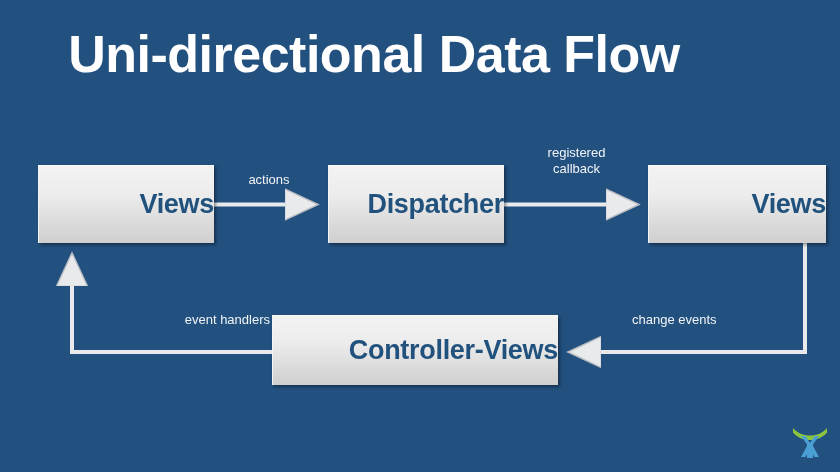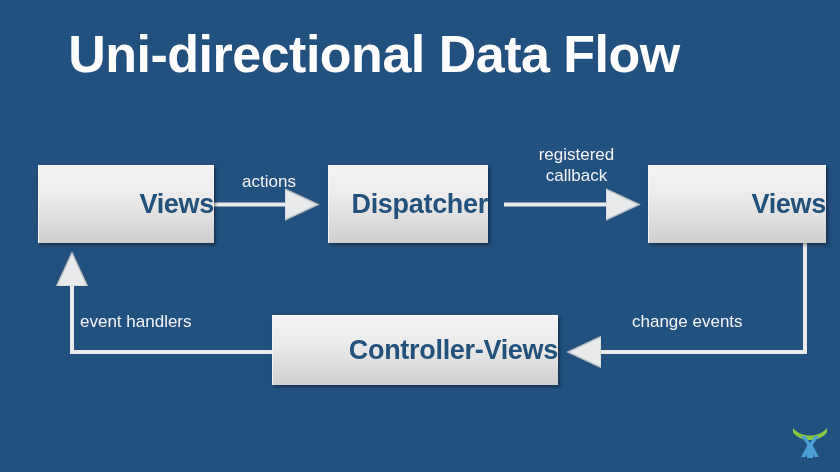--- a/index.html
+++ b/index.html
@@ -47,37 +47,37 @@
     font-weight: bold;
     letter-spacing: -0.3px;
     box-shadow: 2px 2px 3px rgba(0,0,0,0.38);
     border-top: 1px solid #fbfbfb;
     border-left: 1px solid #f4f4f4;
     box-sizing: border-box;
     white-space: nowrap;
     z-index: 3;
   }
   #node-views        { left: 38px;  top: 165px; width: 176px; height: 78px; }
-  #node-dispatcher   { left: 328px; top: 165px; width: 160px; height: 78px; }
+  #node-dispatcher   { left: 328px; top: 165px; width: 176px; height: 78px; }
   #node-stores       { left: 648px; top: 165px; width: 178px; height: 78px; }
   #node-controller   { left: 272px; top: 315px; width: 286px; height: 70px; padding-left: 16px; }
 
   
   .edge-label {
     position: absolute;
     color: #f2f4f6;
-    font-size: 17px;
+    font-size: 13px;
     line-height: 1.22;
     text-align: center;
     white-space: pre-line;
     z-index: 4;
   }
   #label-actions   { left: 214px; top: 172px; width: 110px; }
   #label-callback  { left: 505px; top: 145px; width: 143px; }
-  #label-events    { left: 80px;  top: 312px; width: 190px; text-align: left; }
+  #label-events    { left: 80px;  top: 312px; width: 190px; text-align: right; }
   #label-change    { left: 632px; top: 312px; width: 180px; text-align: left; }
 
   
   #arrows {
     position: absolute;
     left: 0;
     top: 0;
     width: 840px;
     height: 472px;
     z-index: 2;

